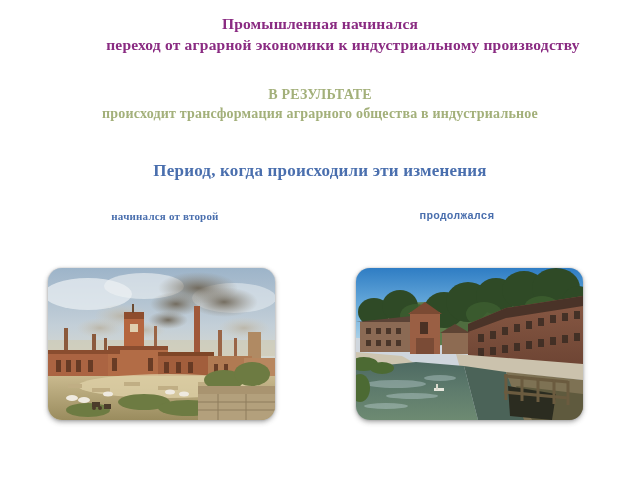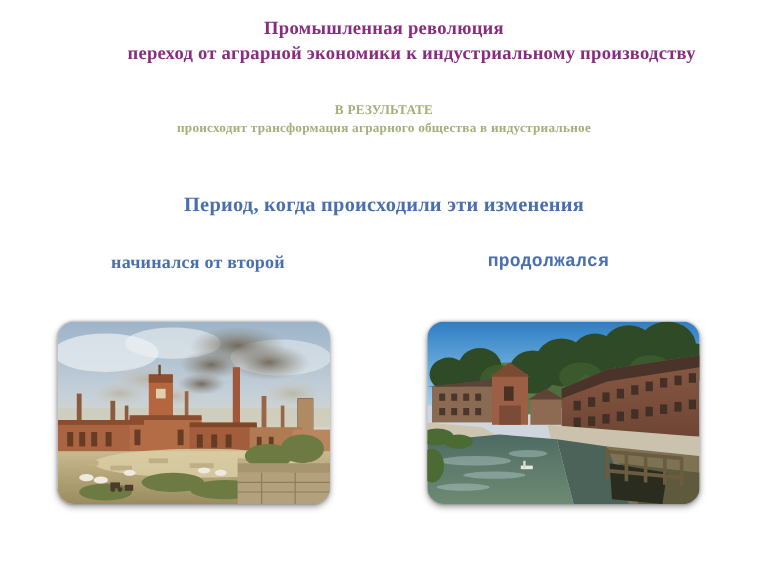--- a/index.html
+++ b/index.html
@@ -32,31 +32,31 @@
     line-height: 1.38;
   }
   .block .line { display: block; white-space: nowrap; }
 
   #title-block        { top: 13px;  }
   #title-block .line  { font-size: 15.5px; color: #8a2b82; letter-spacing: .2px; }
   #title-block .line.l1 { font-size: 15.5px; }
   #title-block .line.l2 { font-size: 15.5px; margin-left: 46px; }
 
   #result-block        { top: 85px; }
-  #result-block .line  { font-size: 11px; color: #a3b07a; letter-spacing: .2px; }
+  #result-block .line  { font-size: 14px; color: #a3b07a; letter-spacing: .2px; }
 
   #period-block        { top: 159px; }
   #period-block .line  { font-size: 17px; color: #4a6fae; letter-spacing: .2px; }
 
   .col {
     position: absolute;
     top: 209px;
     text-align: center;
     font-weight: bold;
-    font-size: 15px;
+    font-size: 11px;
     color: #4a6fae;
     line-height: 1.38;
     letter-spacing: .2px;
   }
   .col .line { display: block; white-space: nowrap; }
   #col-left  { left: 20px;  width: 290px; }
   #col-right { left: 312px; width: 290px; font-family: Liberation Mono, monospace; }
 
   
   .photo {
@@ -69,21 +69,21 @@
   #photo-factory { left: 48px;  top: 268px; width: 227px; height: 152px; }
   #photo-mill    { left: 356px; top: 268px; width: 227px; height: 152px; }
   .photo svg { display: block; width: 100%; height: 100%; }
 </style>
 </head>
 <body>
 
 <div class="slide">
 
   <div class="block" id="title-block">
-    <span class="line l1">Промышленная революция</span>
+    <span class="line l1">Промышленная начинался</span>
     <span class="line l2">переход от аграрной экономики к индустриальному производству</span>
   </div>
 
   <div class="block" id="result-block">
     <span class="line">В РЕЗУЛЬТАТЕ</span>
     <span class="line">происходит трансформация аграрного общества в индустриальное</span>
   </div>
 
   <div class="block" id="period-block">
     <span class="line">Период, когда происходили эти изменения</span>

